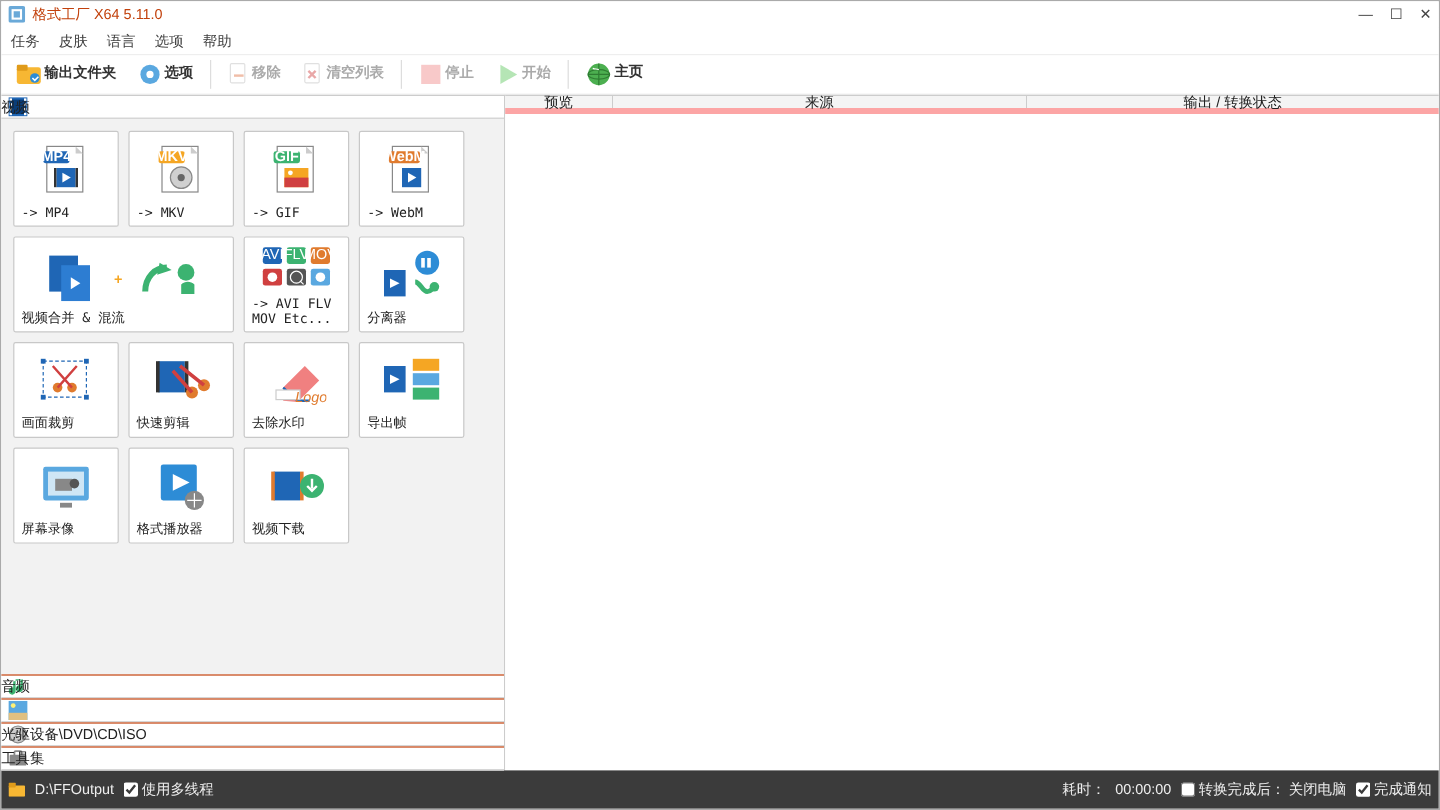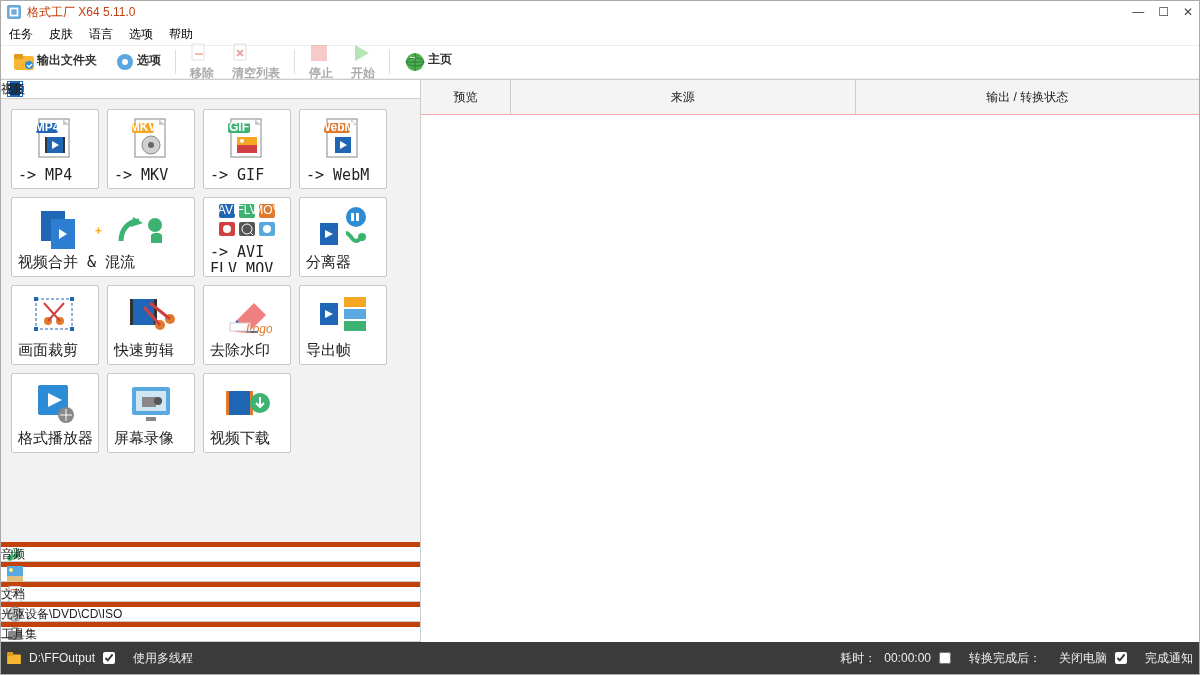--- a/index.html
+++ b/index.html
@@ -2,50 +2,50 @@
 <html><head>
 <meta charset="utf-8">
 <style>
 * { margin:0; padding:0; box-sizing:border-box; font-family:"Microsoft YaHei","SimSun",sans-serif; font-size:12px; }
 body { background:#fff; width:1200px; height:675px; overflow:hidden; display:flex; flex-direction:column; border:1px solid #aaa; }
 .titlebar { height:22px; display:flex; align-items:center; padding:0 6px; background:#fff; }
 .titlebar .app-icon { width:14px; height:14px; margin-right:6px; }
 .titlebar .title { flex:1; color:#c2410c; }
 .titlebar .win-btns { display:flex; gap:14px; color:#444; }
 .titlebar .win-btns span { cursor:pointer; }
-.menubar { height:22px; display:flex; align-items:center; padding:0 8px; gap:16px; background:#fff; color:#000000; }
+.menubar { height:22px; display:flex; align-items:center; padding:0 8px; gap:16px; background:#fff; color:#404040; }
 .menubar span { cursor:pointer; }
 .toolbar { height:34px; display:flex; align-items:center; padding:0 6px; gap:6px; background:#fff; border-top:1px solid #eee; border-bottom:1px solid #eee; }
 .toolbar .tbtn { display:flex; align-items:flex-start; gap:2px; padding:2px 6px; cursor:pointer; color:#333;font-weight:bold; }
-.toolbar .tbtn.disabled { color:#aaa;flex-direction:column; }
+.toolbar .tbtn.disabled { color:#aaa; }
 .toolbar .tbtn.disabled svg { opacity:.45; }
 .toolbar .sep { width:1px; height:24px; background:#ddd; margin:0 2px; }
 .main { flex:1; display:flex; min-height:0; }
 .left-pane { width:420px; display:flex; flex-direction:column; border-right:1px solid #ccc; }
 .cat-header { height:20px; background:#fff; display:flex; align-items:center; border-top:1px solid #ccc; border-bottom:1px solid #ccc; position:relative; cursor:pointer; }
 .cat-header .cat-icon { width:16px; height:16px; margin:0 6px; }
 .cat-header .cat-label { position:absolute; left:0; right:0; text-align:left; color:#222; }
 .grid-area { flex:1; background:#f2f2f2; padding:10px; overflow:auto; }
 .grid { display:grid; grid-template-columns:repeat(4,88px); gap:8px; }
 .card { width:88px; height:80px; background:#fff; border:1px solid #c8c8c8; border-radius:2px; display:flex; flex-direction:column; align-items:center; justify-content:flex-end; padding:4px; cursor:pointer; position:relative; }
 .card.wide { grid-column:span 2; width:184px; }
 .card .ic { flex:1; display:flex; align-items:center; }
-.card .lbl { font-size:15px; color:#222; text-align:left; width:100%; padding:2px 2px 0; font-family:"SimSun",monospace; white-space:nowrap; overflow:hidden; }
+.card .lbl { font-size:11px; color:#222; text-align:left; width:100%; padding:2px 2px 0; font-family:"SimSun",monospace; white-space:nowrap; overflow:hidden; }
 .cat-stack { }
-.cat-stack .cat-header { border-top:5px solid #c2410c; }
+.cat-stack .cat-header { border-top:1px solid #c2410c; }
 .right-pane { flex:1; display:flex; flex-direction:column; }
-.rhdr { height:36px; display:flex; border-bottom:1px solid #fca5a5; border-top:1px solid #ccc; }
+.rhdr { height:16px; display:flex; border-bottom:5px solid #fca5a5; border-top:1px solid #ccc; }
 .rhdr div { border-right:1px solid #ccc; display:flex; align-items:center; justify-content:center; background:#f4f4f4; color:#222; }
 .rhdr div:first-child { width:90px; }
 .rhdr div:nth-child(2) { flex:1; }
 .rhdr div:last-child { flex:1; border-right:none; }
 .rbody { flex:1; background:#fff; }
 .statusbar { height:22px; background:#3b3b3b; color:#eee; display:flex; align-items:center; padding:16px 6px; gap:8px; font-size:11px; }
 .statusbar .sp { flex:1; }
-.statusbar label { display:flex; align-items:center; gap:18px; cursor:pointer; }
+.statusbar label { display:flex; align-items:center; gap:3px; cursor:pointer; }
 .statusbar input[type=checkbox] { width:12px; height:12px; accent-color:#fff; }
 .statusbar .folder-icon { width:14px; height:12px; }
 svg { display:block; }
 </style>
 </head>
 <body>
 
 <div class="titlebar">
   <svg class="app-icon" viewBox="0 0 16 16">
       <rect width="16" height="16" rx="2" fill="#6aa9d8"></rect>
@@ -301,39 +301,39 @@
                 <rect x="28" y="16" width="22" height="10" fill="#5aa8e0"></rect>
                 <rect x="28" y="28" width="22" height="10" fill="#3cb371"></rect>
               </svg>
             </div>
           <div class="lbl">导出帧</div>
         </div>
 
         <div class="card">
           <div class="ic">
               <svg width="50" height="44">
-                <rect x="8" y="4" width="30" height="30" rx="2" fill="#2d8cd6"></rect>
-                <path d="M18 12l14 7-14 7z" fill="#fff"></path>
-                <circle cx="36" cy="34" r="8" fill="#888"></circle>
-                <path d="M36 28v12M30 34h12" stroke="#fff"></path>
-              </svg>
-            </div>
-          <div class="lbl">格式播放器</div>
-        </div>
-        <div class="card">
-          <div class="ic">
-              <svg width="50" height="44">
                 <rect x="6" y="6" width="38" height="28" rx="2" fill="#5aa8e0"></rect>
                 <rect x="10" y="10" width="30" height="20" fill="#cfe6f5"></rect>
                 <rect x="16" y="16" width="14" height="10" fill="#888"></rect>
                 <circle cx="32" cy="20" r="4" fill="#555"></circle>
                 <rect x="20" y="36" width="10" height="4" fill="#888"></rect>
               </svg>
             </div>
           <div class="lbl">屏幕录像</div>
+        </div>
+        <div class="card">
+          <div class="ic">
+              <svg width="50" height="44">
+                <rect x="8" y="4" width="30" height="30" rx="2" fill="#2d8cd6"></rect>
+                <path d="M18 12l14 7-14 7z" fill="#fff"></path>
+                <circle cx="36" cy="34" r="8" fill="#888"></circle>
+                <path d="M36 28v12M30 34h12" stroke="#fff"></path>
+              </svg>
+            </div>
+          <div class="lbl">格式播放器</div>
         </div>
         <div class="card">
           <div class="ic">
               <svg width="50" height="44">
                 <rect x="6" y="10" width="22" height="24" fill="#1f66b5"></rect>
                 <rect x="4" y="10" width="3" height="24" fill="#e07b2e"></rect>
                 <rect x="28" y="10" width="3" height="24" fill="#e07b2e"></rect>
                 <circle cx="38" cy="22" r="10" fill="#3cb371"></circle>
                 <path d="M38 16v8m-4-2l4 4 4-4" stroke="#fff" stroke-width="2" fill="none"></path>
               </svg>
@@ -349,29 +349,20 @@
             <path d="M6 2v9a3 3 0 11-2-2V4l8-2v7a3 3 0 11-2-2V2z" fill="#3cb371"></path>
           </svg>
         <span class="cat-label">音频</span>
       </div>
       <div class="cat-header">
         <svg class="cat-icon" viewBox="0 0 16 16">
             <rect width="16" height="16" fill="#5aa8e0"></rect>
             <rect y="10" width="16" height="6" fill="#e0c080"></rect>
             <circle cx="4" cy="4" r="2" fill="#fff176"></circle>
           </svg>
-      </div>
-      <div class="cat-header">
-        <svg class="cat-icon" viewBox="0 0 16 16">
-            <rect x="2" width="12" height="16" fill="#fff" stroke="#aaa"></rect>
-            <rect x="4" y="3" width="8" height="1" fill="#e07b2e"></rect>
-            <rect x="4" y="6" width="8" height="1" fill="#aaa"></rect>
-            <rect x="4" y="9" width="8" height="1" fill="#aaa"></rect>
-          </svg>
-        <span class="cat-label">文档</span>
       </div>
       <div class="cat-header">
         <svg class="cat-icon" viewBox="0 0 16 16">
             <circle cx="8" cy="8" r="7" fill="#ccc" stroke="#888"></circle>
             <circle cx="8" cy="8" r="2" fill="#fff" stroke="#888"></circle>
           </svg>
         <span class="cat-label">光驱设备\DVD\CD\ISO</span>
       </div>
       <div class="cat-header">
         <svg class="cat-icon" viewBox="0 0 16 16">

